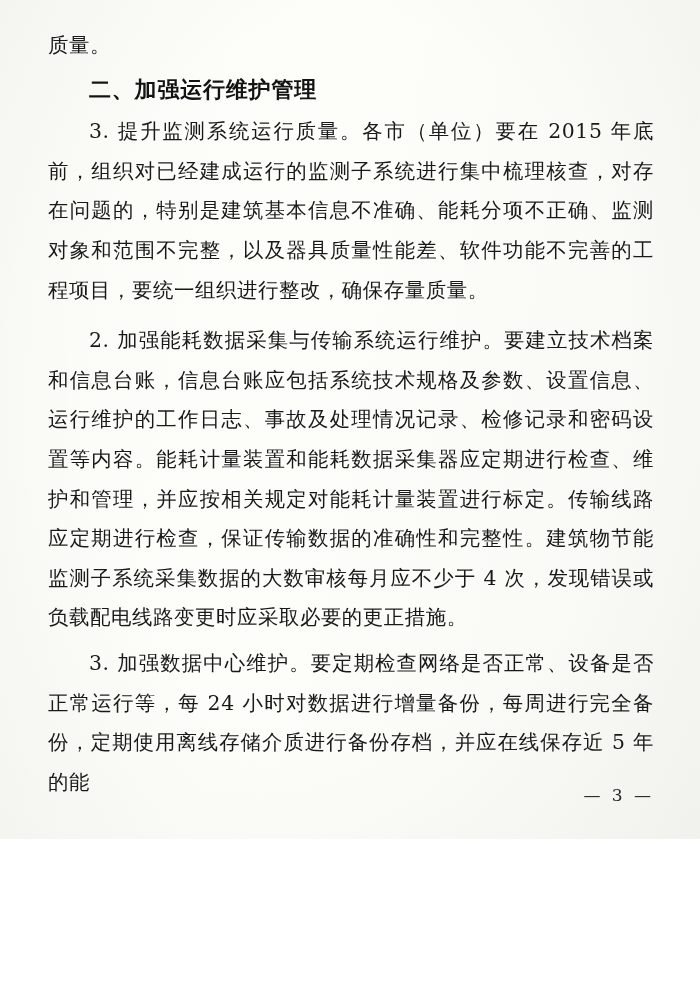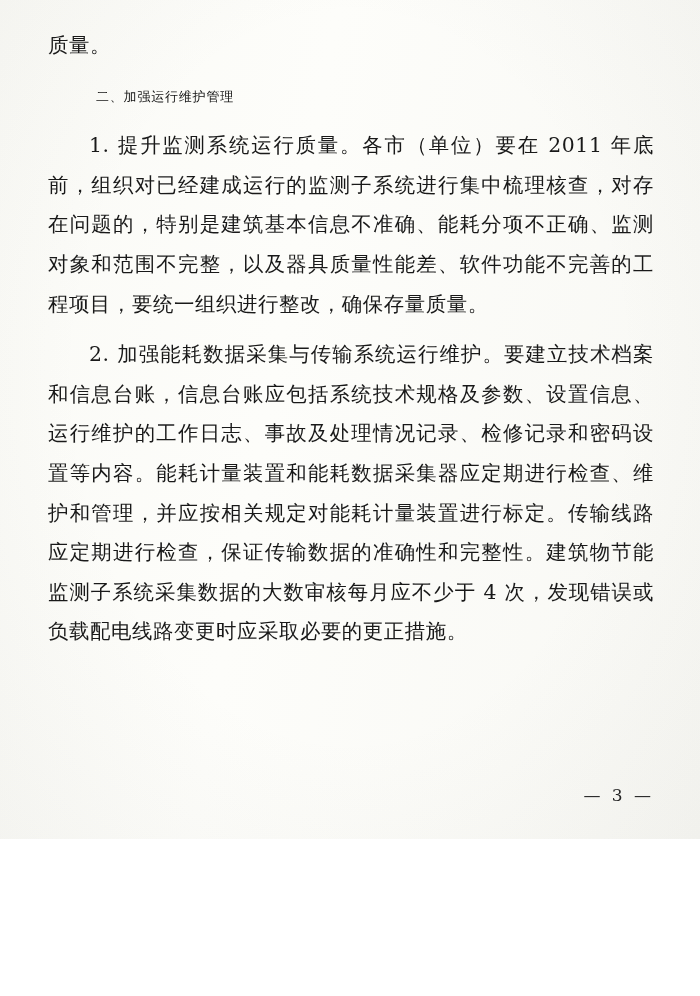--- a/index.html
+++ b/index.html
@@ -43,25 +43,25 @@
     letter-spacing: 0.6px;
     text-align: justify;
     text-justify: inter-character;
     color: #191919;
     font-family: "DejaVu Serif", serif;
   }
   p.indent {
     text-indent: 41px;
   }
   p.heading {
-    margin: 7px;
-    font-size: 13px;
+    margin: 0;
+    font-size: 22px;
     line-height: 39.6px;
     letter-spacing: 0.8px;
-    font-weight: normal;
+    font-weight: bold;
     text-indent: 41px;
     color: #131313;
   }
   .spacer-sm { height: 3px; }
   .spacer-md { height: 5px; }
   .footer {
     position: absolute;
     left: 0;
     right: 46px;
     bottom: 34px;
@@ -79,28 +79,29 @@
   <div class="doc-body">
 
     <p class="para">质量。</p>
 
     <div class="spacer-sm"></div>
 
     <p class="heading">二、加强运行维护管理</p>
 
     <div class="spacer-sm"></div>
 
-    <p class="para indent">1. 提升监测系统运行质量。各市（单位）要在 2011 年底前，组织对已经建成运行的监测子系统进行集中梳理核查，对存在问题的，特别是建筑基本信息不准确、能耗分项不正确、监测对象和范围不完整，以及器具质量性能差、软件功能不完善的工程项目，要统一组织进行整改，确保存量质量。</p>
+    <p class="para indent">3. 提升监测系统运行质量。各市（单位）要在 2015 年底前，组织对已经建成运行的监测子系统进行集中梳理核查，对存在问题的，特别是建筑基本信息不准确、能耗分项不正确、监测对象和范围不完整，以及器具质量性能差、软件功能不完善的工程项目，要统一组织进行整改，确保存量质量。</p>
 
     <div class="spacer-md"></div>
 
 
     <div class="spacer-md"></div>
 
     <p class="para indent">2. 加强能耗数据采集与传输系统运行维护。要建立技术档案和信息台账，信息台账应包括系统技术规格及参数、设置信息、运行维护的工作日志、事故及处理情况记录、检修记录和密码设置等内容。能耗计量装置和能耗数据采集器应定期进行检查、维护和管理，并应按相关规定对能耗计量装置进行标定。传输线路应定期进行检查，保证传输数据的准确性和完整性。建筑物节能监测子系统采集数据的大数审核每月应不少于 4 次，发现错误或负载配电线路变更时应采取必要的更正措施。</p>
 
     <div class="spacer-md"></div>
 
+    <p class="para indent">3. 加强数据中心维护。要定期检查网络是否正常、设备是否正常运行等，每 24 小时对数据进行增量备份，每周进行完全备份，定期使用离线存储介质进行备份存档，并应在线保存近 5 年的能</p>
 
   </div>
 
   <div class="footer">— 3 —</div>
 </div>
 
 </body></html>

